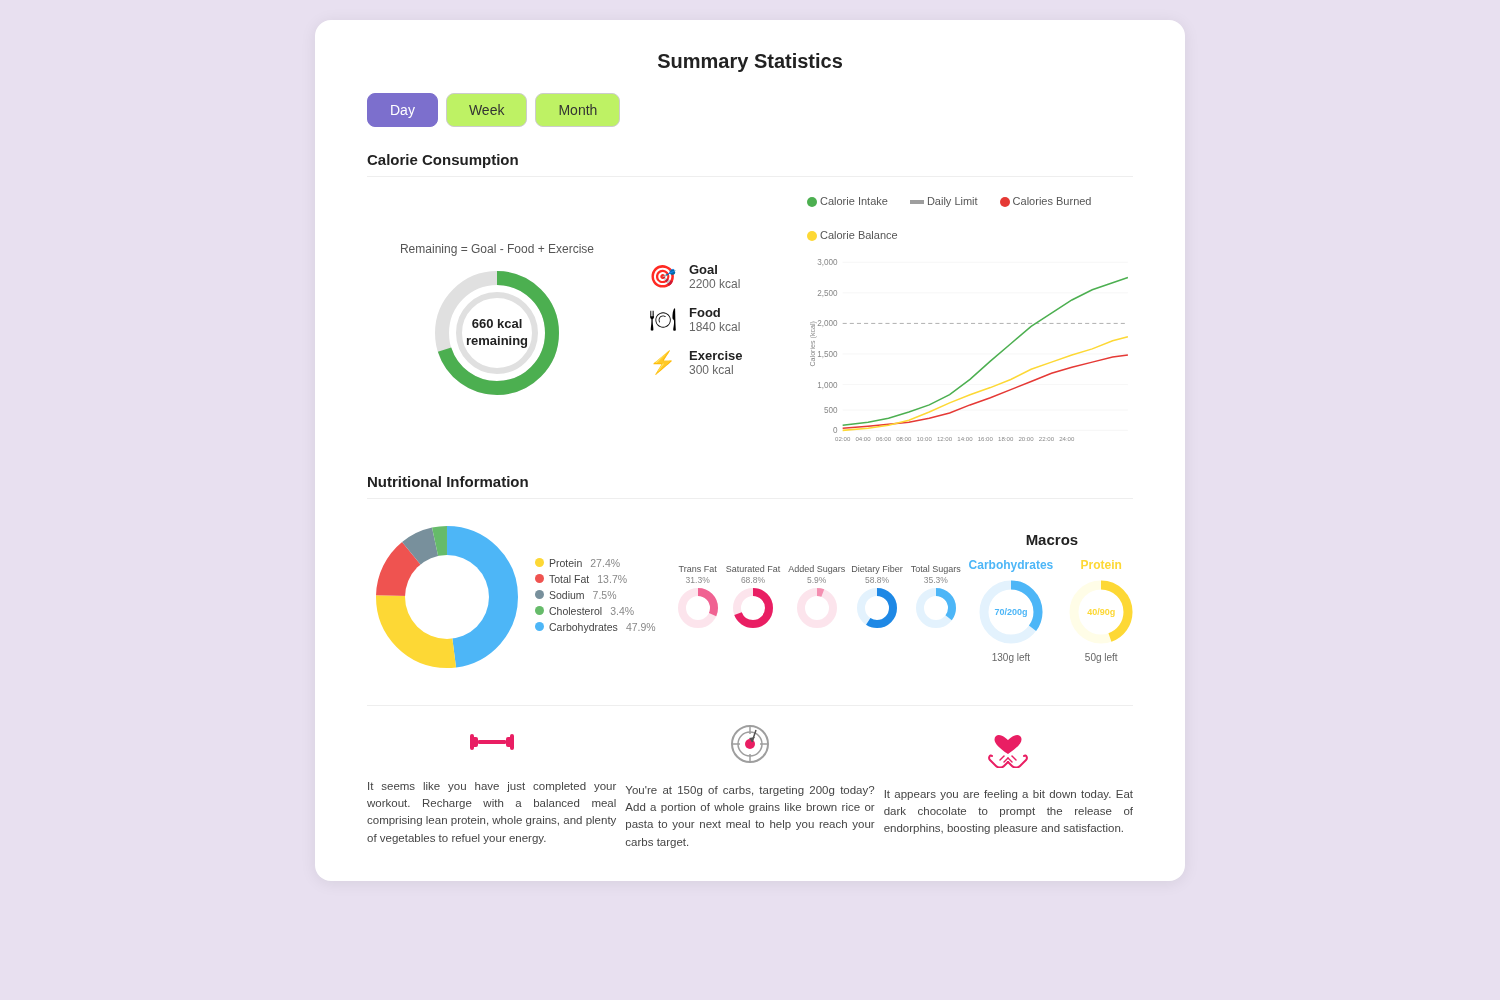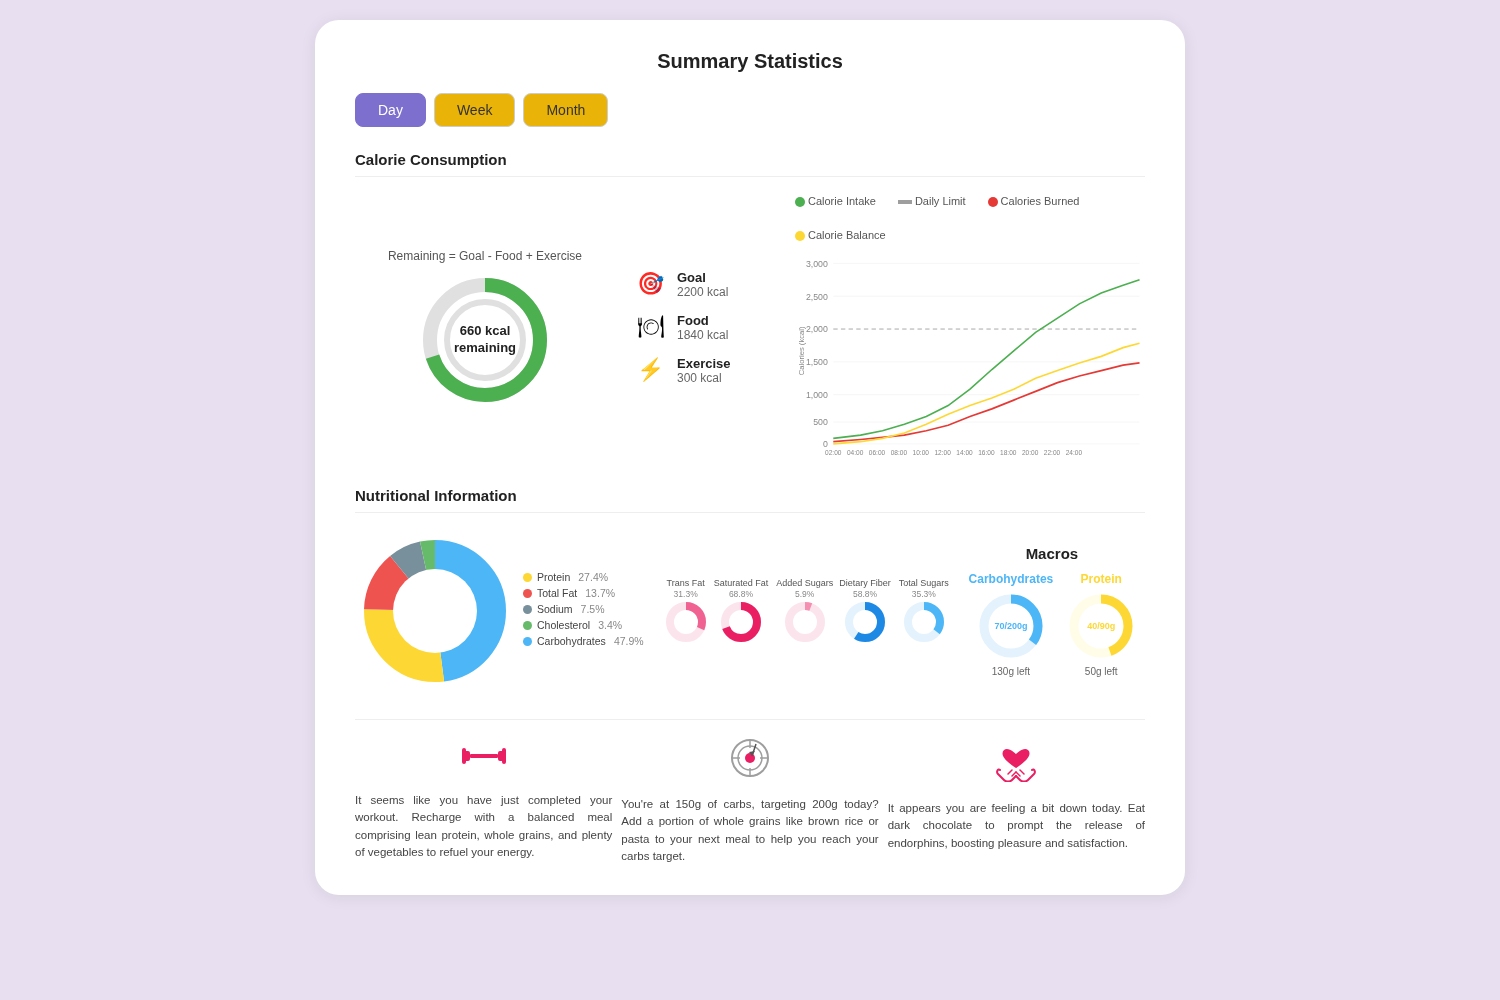--- a/index.html
+++ b/index.html
@@ -7,42 +7,42 @@
       background: #e8e0f0;
       font-family: 'Segoe UI', Arial, sans-serif;
       min-height: 1000px;
       display: flex;
       align-items: flex-start;
       justify-content: center;
       padding: 20px;
     }
     .main-card {
       background: #fff;
-      border-radius: 24px;
+      border-radius: 16px;
       width: 870px;
-      padding: 30px 40px;
+      padding: 30px 52px;
       box-shadow: 0 2px 16px rgba(0,0,0,0.08);
     }
     .page-title {
       text-align: center;
       font-size: 20px;
       font-weight: 600;
       color: #222;
       margin-bottom: 20px;
     }
     .tab-row {
       display: flex;
       gap: 8px;
       margin-bottom: 24px;
     }
     .tab-btn {
       padding: 8px 22px;
       border-radius: 8px;
       border: 1px solid #ccc;
-      background: #eab308;
+      background: #bef264;
       font-size: 14px;
       cursor: pointer;
       color: #333;
     }
     .tab-btn.active {
       background: #7c6fcd;
       color: #fff;
       border-color: #7c6fcd;
     }
     .section-title {

